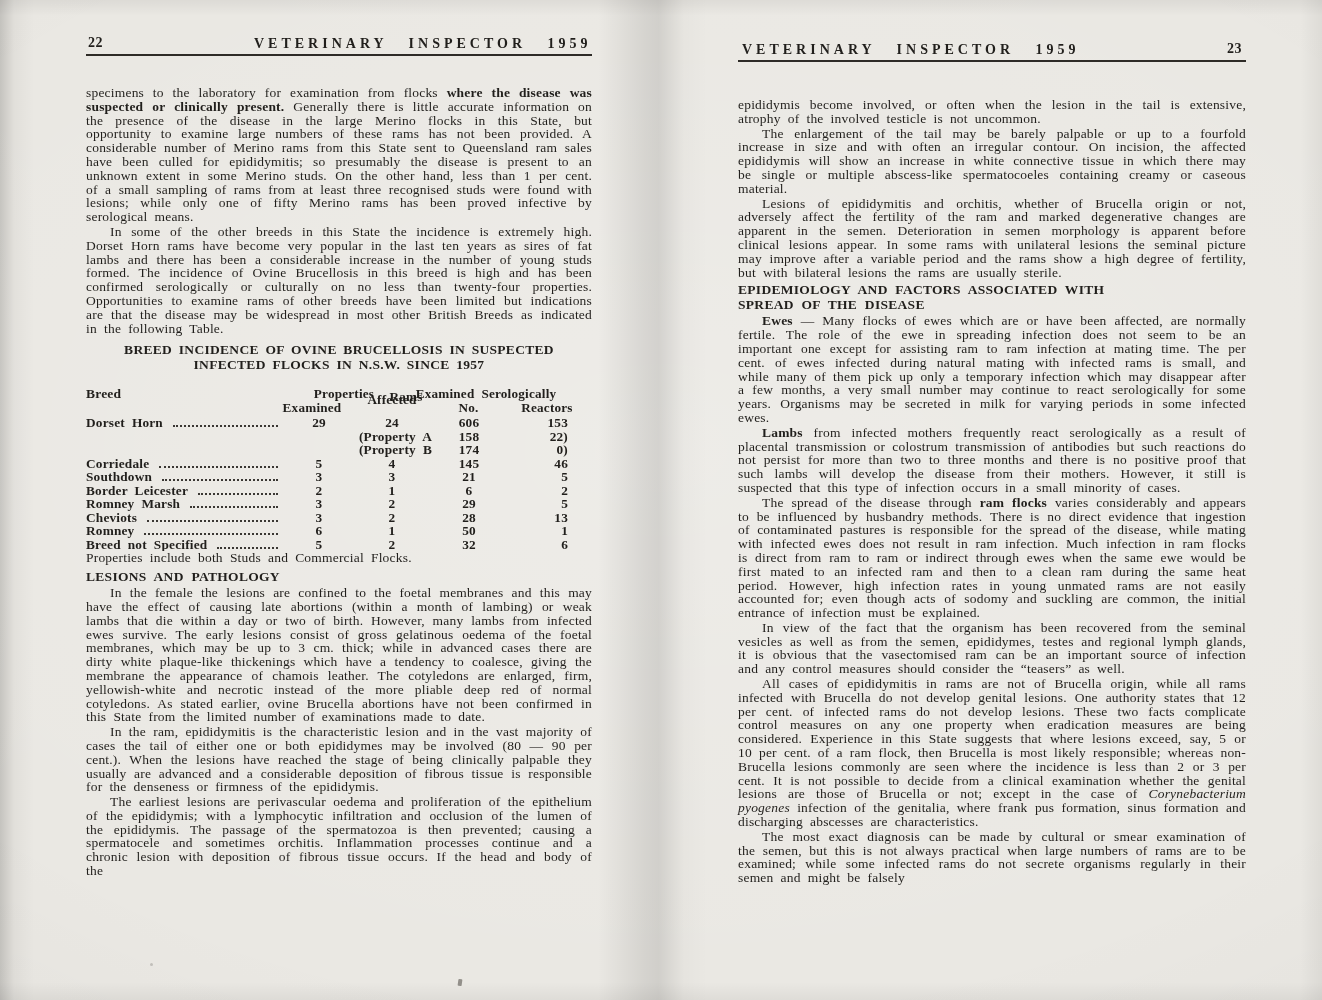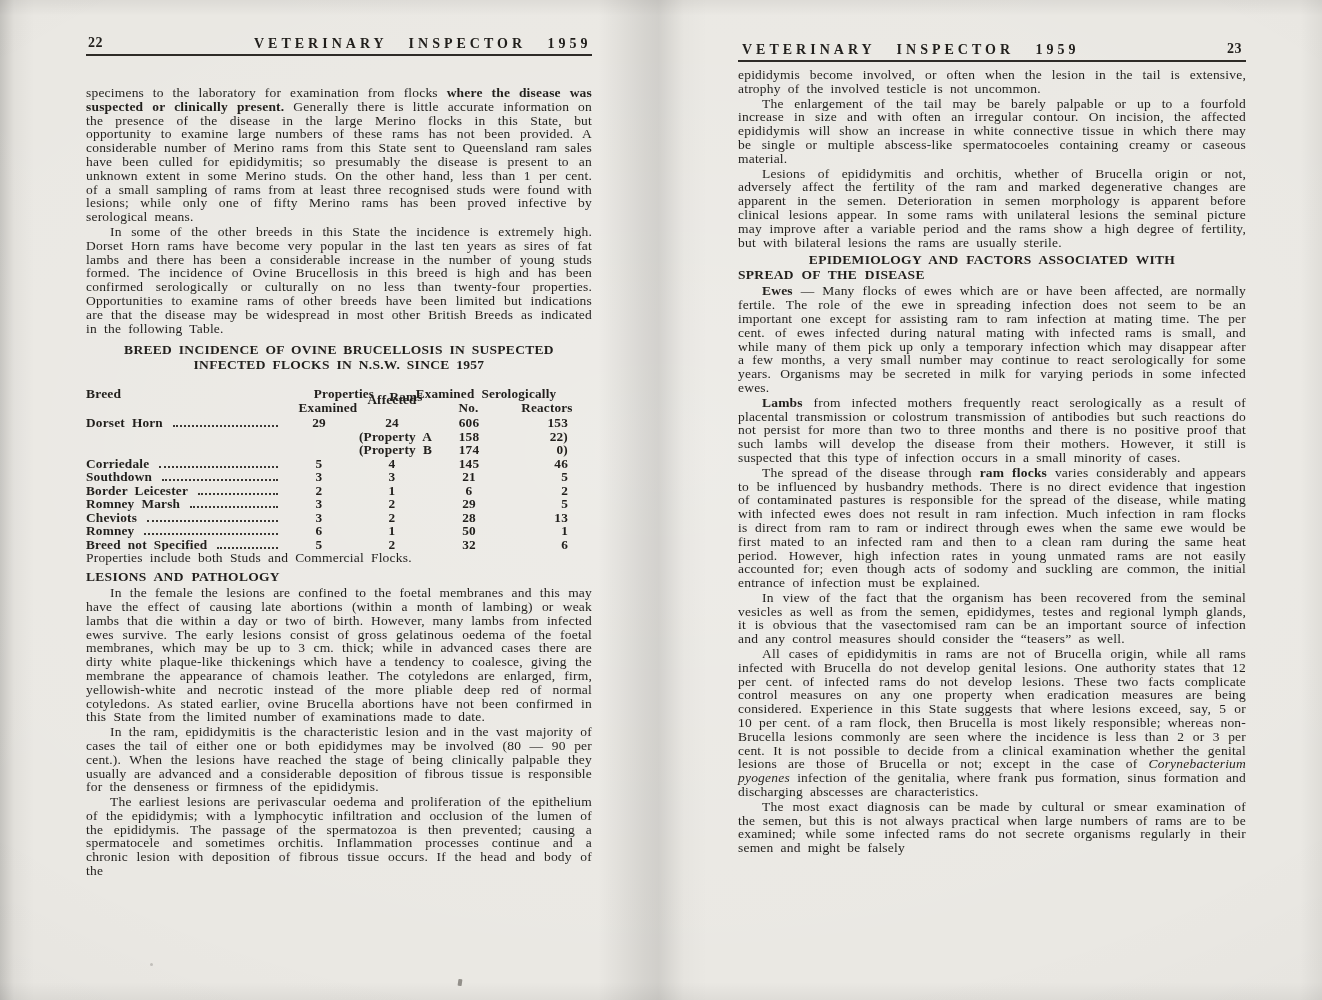--- a/index.html
+++ b/index.html
@@ -31,39 +31,39 @@
   .pagehead{position:relative;height:24px;border-bottom:2px solid #2e2b27;}
   .pagehead .pnum{position:absolute;bottom:3px;font-weight:700;font-size:14px;letter-spacing:.5px;margin-top:28px;}
   .pagehead .ptitle{position:absolute;bottom:2px;font-weight:700;font-size:14px;letter-spacing:4px;word-spacing:14px;white-space:nowrap;}
   .left .pnum{left:2px;}
   .left .ptitle{left:168px;}
   .right .pagehead{top:6px;}
   .right .pnum{right:4px;}
   .right .ptitle{left:4px;}
 
   .pagebody{margin-top:30px;font-size:13.5px;line-height:13.8px;letter-spacing:.2px;word-spacing:3.5px;text-align:justify;}
-  .right .pagebody{margin-top:12px;}
+  .right .pagebody{margin-top:42px;}
   p.para{margin:0 0 1px 0;text-indent:24px;}
   p.para.noindent{text-indent:0;}
   .bold{font-weight:700;}
   .ital{font-style:italic;}
 
   .heading{font-weight:700;font-size:13.5px;letter-spacing:.3px;word-spacing:4px;text-align:left;line-height:15px;margin:4px 0 2px 0;}
-  .heading.tight{margin:3px 0 0 0;text-align:center;}
+  .heading.tight{margin:3px 0 0 0;}
   .tbl-title{font-weight:700;text-align:center;letter-spacing:.3px;word-spacing:3px;line-height:15px;margin-top:7px;}
 
   
   .btable{position:relative;margin-top:2px;font-weight:700;}
   .thead{position:relative;height:42px;font-size:13.2px;}
   .thead span{position:absolute;white-space:nowrap;}
   .h-rams{left:240px;width:160px;top:16px;text-align:center;}
   .h-breed{left:0;top:13px;font-size:13.5px;}
   .h-properties{left:172px;width:172px;top:13px;text-align:center;}
   .h-exam2{left:300px;width:200px;top:13px;text-align:center;}
-  .h-examined{left:192px;width:100px;top:27px;text-align:center;}
+  .h-examined{left:176px;width:100px;top:27px;text-align:center;}
   .h-affected{left:256px;width:100px;top:19px;text-align:center;}
   .h-no{left:345px;width:75px;top:27px;text-align:center;}
   .h-reactors{left:420px;width:82px;top:27px;text-align:center;}
   .trow{display:grid;grid-template-columns:200px 66px 80px 74px 82px;line-height:13.5px;font-size:13.3px;}
   .c-breed{display:flex;align-items:baseline;overflow:hidden;}
   .c-breed .bname{white-space:nowrap;}
   .leader{flex:1;margin:0 8px 2px 10px;border-bottom:2px dotted #3a3733;height:9px;}
   .c-ex{text-align:center;}
   .c-af{text-align:center;}
   .trow.sub .c-af{text-align:right;white-space:nowrap;}

